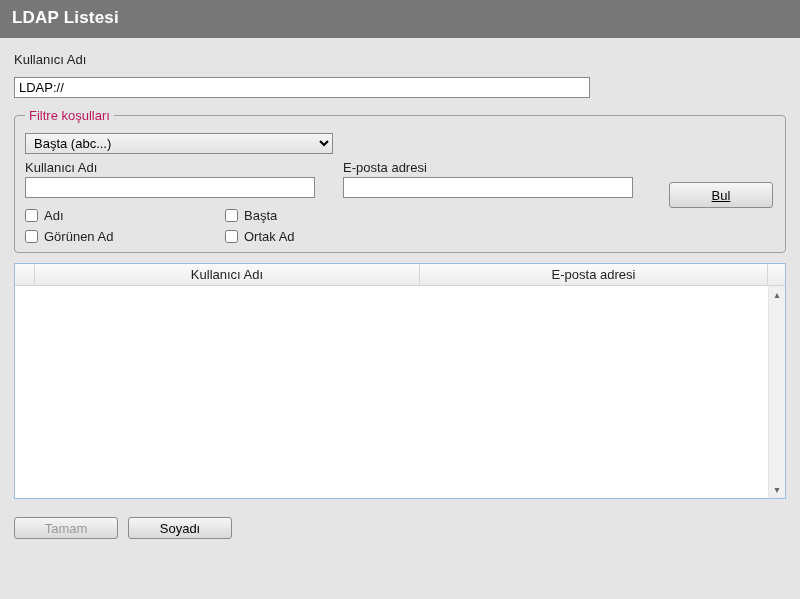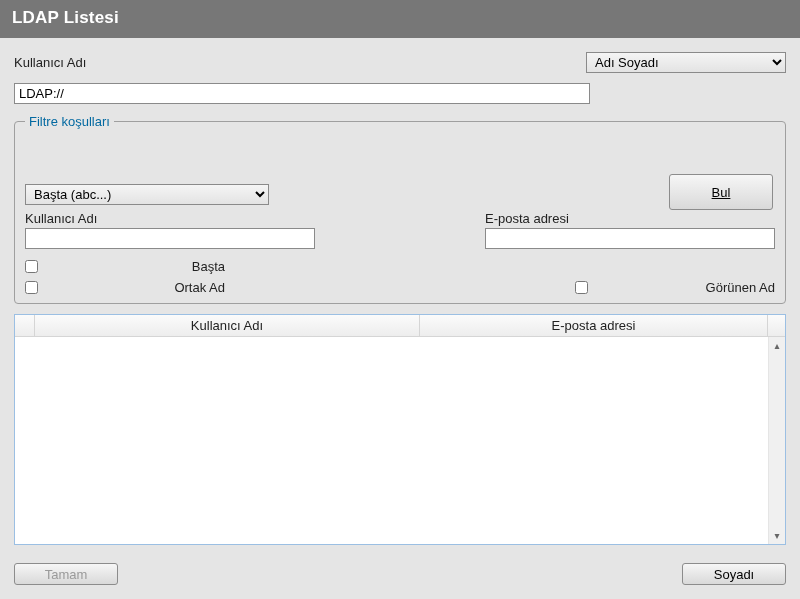--- a/index.html
+++ b/index.html
@@ -1,15 +1,15 @@
 <!DOCTYPE html>
 <html><head>
 <meta charset="utf-8">
 <style>
-  * { box-sizing: border-box; justify-content: space-between; }
+  * { box-sizing: border-box; }
   html, body {
     margin: 0; padding: 0;
     font-family: "Segoe UI", Tahoma, Arial, sans-serif;
     font-size: 13px;
     background: #e5e5e5;
     color: #222;
     width: 800px; height: 599px;
     overflow: hidden;
   }
   .window {
@@ -42,36 +42,36 @@
     border: 1px solid #8a8a8a;
     background: #fff;
     font-family: inherit; font-size: 13px;
     padding: 0 4px;
   }
   .select {
     appearance: auto;
     background: linear-gradient(#f5f5f5,#e3e3e3);
   }
   .select.small { width: 200px; }
-  .select.med { width: 244px; margin-top: 45px; }
+  .select.med { width: 308px; }
   .textinput.full { width: 576px; }
   .textinput.col { width: 290px; }
 
   fieldset.filter {
     border: 1px solid #9f9f9f;
     border-radius: 4px;
     margin: 6px 0 6px 0;
     padding: 10px 10px 8px 10px;
     position: relative;
     background: #e5e5e5;
   }
   fieldset.filter legend {
     padding: 0 4px;
     font-size: 13px;
-    color: #0369a1;
+    color: #be185d;
   }
   .filter .cols {
     display: flex;
     gap: 28px;
     margin-top: 4px;
   }
   .filter .col {
     display: flex; flex-direction: column;
   }
   .filter .col .lbl { margin-bottom: 2px; }
@@ -85,23 +85,23 @@
     background: linear-gradient(#f6f6f6,#d9d9d9);
     font-family: inherit; font-size: 13px;
     cursor: pointer;
   }
   .btn:disabled {
     color: #9a9a9a; cursor: default;
   }
   .btn.find {
     position: absolute;
     right: 12px;
-    top: 45px;
+    top: 59px;
     min-width: 104px;
-    height: 36px;
+    height: 26px;
     text-decoration: underline;
   }
 
   .chkrow {
     display: flex;
     gap: 0;
     margin-top: 10px;
   }
   .chkrow label {
     display: flex; align-items: center;
@@ -161,36 +161,33 @@
     height: 17px;
     background: #f0f0f0;
     display: flex; align-items: center; justify-content: center;
     color: #666; font-size: 10px;
     user-select: none;
   }
 
   .footer {
     padding: 18px 14px 14px 14px;
     display: flex;
-    gap: 24px;
+    gap: 10px;
   }
 </style>
 </head>
 <body>
 
 <div class="window">
   <div class="titlebar">LDAP Listesi</div>
 
   <div class="content">
 
     <div class="row">
       <div class="label">Kullanıcı Adı</div>
-      <select class="select small">
-        <option>Adı Soyadı</option>
-      </select>
     </div>
 
     <div class="row">
       <input class="textinput full" type="text" value="LDAP://" style="">
     </div>
 
     <fieldset class="filter">
       <legend>Filtre koşulları</legend>
 
       <div class="row" style="margin-bottom:6px;">
@@ -208,31 +205,35 @@
           <div class="lbl">E-posta adresi</div>
           <input class="textinput col" type="text" value="" style="">
         </div>
       </div>
 
       <button class="btn find">Bul</button>
 
       <div class="chkrow">
         <label>
           <input type="checkbox" style="">
+          <span>Adı</span>
+        </label>
+        <label>
+          <input type="checkbox" style="">
           <span>Başta</span>
         </label>
       </div>
       <div class="chkrow">
         <label>
           <input type="checkbox" style="">
+          <span>Görünen Ad</span>
+        </label>
+        <label>
+          <input type="checkbox" style="">
           <span>Ortak Ad</span>
-        </label>
-        <label>
-          <input type="checkbox" style="">
-          <span>Görünen Ad</span>
         </label>
       </div>
     </fieldset>
   </div>
 
   <div class="listarea">
     <div class="listheader">
       <div class="hcorner"></div>
       <div class="hcell c1">Kullanıcı Adı</div>
       <div class="hcell c2">E-posta adresi</div>

